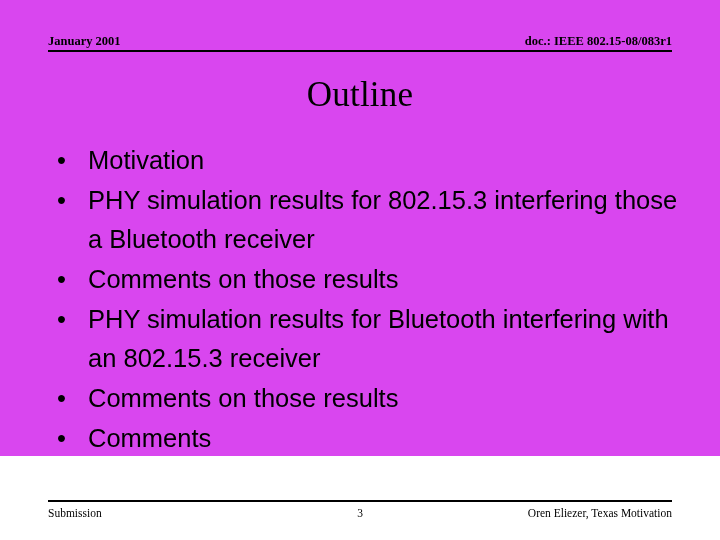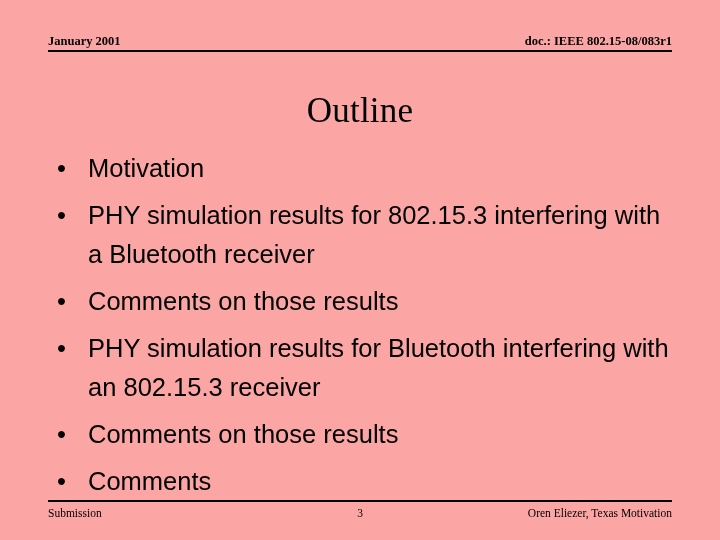--- a/index.html
+++ b/index.html
@@ -11,22 +11,22 @@
     width: 720px;
     height: 540px;
     background: #ffffff;
     font-family: "Liberation Sans", sans-serif;
     color: #000000;
     overflow: hidden;
   }
   .slide {
     position: relative;
     width: 720px;
-    height: 540px;
-    background: #fca5a5;
+    height: 456px;
+    background: #d946ef;
   }
 
   
   .header {
     position: absolute;
     left: 48px;
     top: 30px;
     width: 624px;
     height: 24px;
   }
@@ -64,21 +64,20 @@
     position: absolute;
     left: 48px;
     top: 74px;
     width: 624px;
     text-align: center;
     font-family: "Liberation Serif", serif;
     font-weight: normal;
     font-size: 35px;
     line-height: 42px;
     letter-spacing: 0.2px;
-    margin-top: 16px;
   }
 
   
   .body {
     position: absolute;
     left: 48px;
     top: 141px;
     width: 630px;
   }
   .bullet {
@@ -95,21 +94,20 @@
     position: absolute;
     left: 9px;
     top: 0;
     width: 16px;
     font-size: 25.5px;
     line-height: 39px;
     text-align: left;
   }
   .bullet-text {
     display: block;
-    margin-top: 8px;
   }
 
   
   .footer {
     position: absolute;
     left: 48px;
     top: 500px;
     width: 624px;
     height: 30px;
   }
@@ -161,21 +159,21 @@
 
   <div class="body">
 
     <div class="bullet">
       <span class="bullet-mark">•</span>
       <span class="bullet-text">Motivation</span>
     </div>
 
     <div class="bullet">
       <span class="bullet-mark">•</span>
-      <span class="bullet-text">PHY simulation results for 802.15.3 interfering with a Bluetooth receiver</span>
+      <span class="bullet-text">PHY simulation results for 802.15.3 interfering those a Bluetooth receiver</span>
     </div>
 
     <div class="bullet">
       <span class="bullet-mark">•</span>
       <span class="bullet-text">Comments on those results</span>
     </div>
 
     <div class="bullet">
       <span class="bullet-mark">•</span>
       <span class="bullet-text">PHY simulation results for Bluetooth interfering with an 802.15.3 receiver</span>

